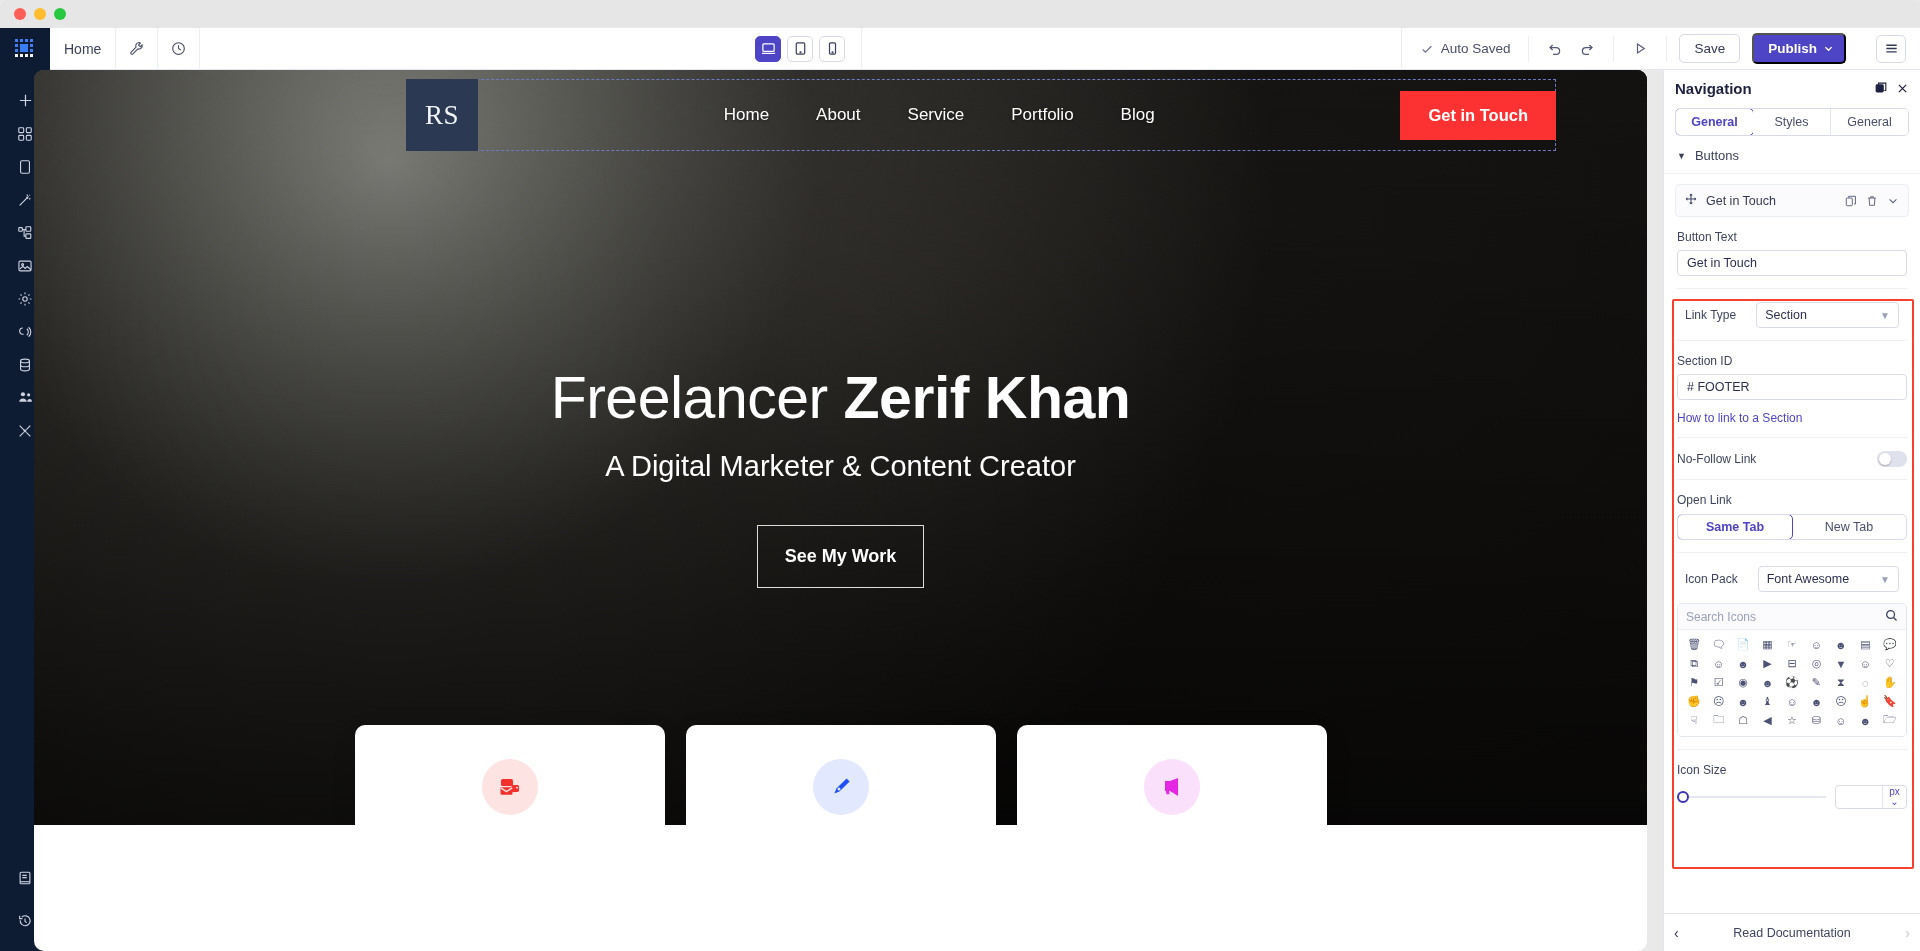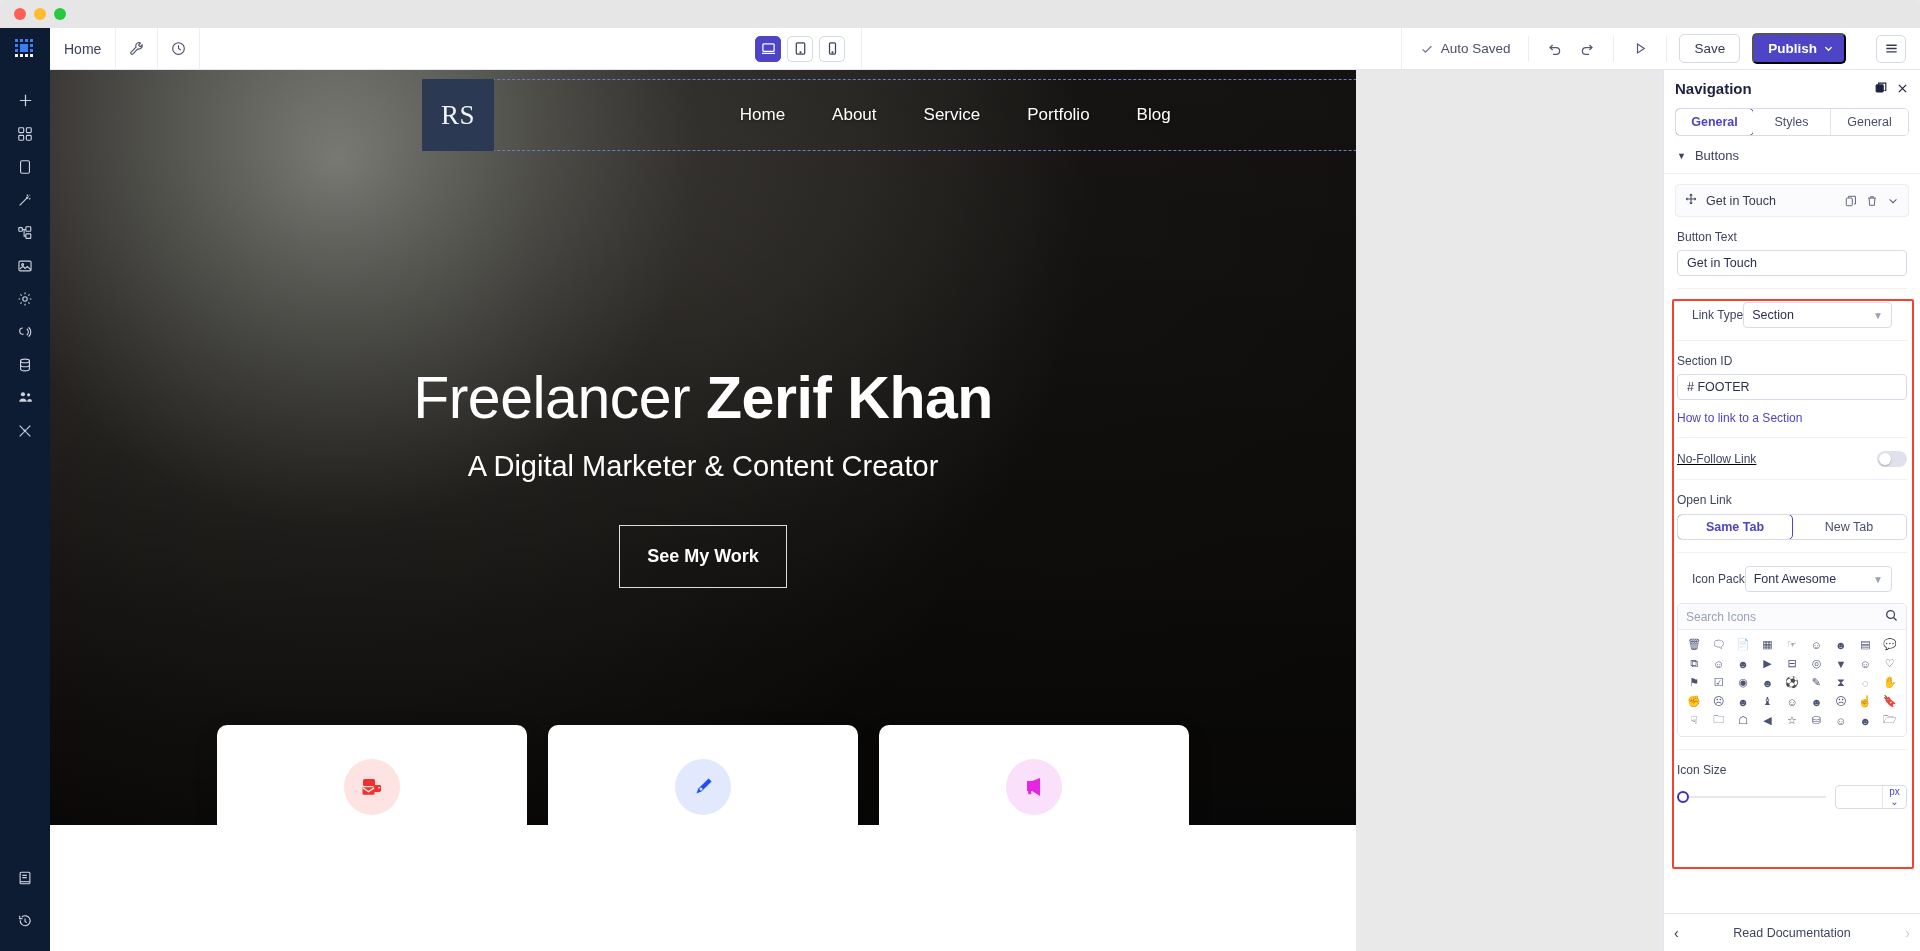--- a/index.html
+++ b/index.html
@@ -98,23 +98,24 @@
     align-items: center; justify-content: center;
     color: #dfe3ef; opacity: .92;
   }
   .rail-bottom {
     position: absolute; bottom: 14px; left: 0; width: 50px;
     display: flex; flex-direction: column; align-items: center; gap: 10px;
   }
 
   
   .canvas {
-    position: absolute; top: 70px; left: 50px;
-    width: 1306px; height: 881px; overflow: hidden;
+    position: absolute; top: 70px; left: 34px;
+    width: 1613px; height: 881px; overflow: hidden;
     background: #fff;
+    border-radius: 10px;
   }
   .hero {
     position: relative; width: 100%; height: 755px; overflow: hidden;
     background: #2b2926;
   }
   .hero-bg {
     position: absolute; inset: 0;
     background:
       radial-gradient(circle at 22% 12%, rgba(176,178,170,.85) 0%, rgba(70,68,62,.55) 30%, rgba(20,18,16,.9) 62%),
       radial-gradient(circle at 78% 18%, rgba(150,150,144,.55) 0%, rgba(32,30,28,.9) 45%),
@@ -231,38 +232,37 @@
 
   .fld { padding: 0 13px; }
   .fld-label { font-size: 12px; color: #3f4460; margin: 13px 0 6px; }
   .fld-input {
     width: 100%; height: 26px; border: 1px solid #d9dbe9;
     border-radius: 4px; font-size: 12.5px; color: #2c3050;
     padding: 0 9px; background: #fff; font-family: inherit;
   }
   .fld-sep { height: 1px; background: #eef0f6; margin: 12px 0 0; }
   .row-inline {
-    display: flex; align-items: center; gap: 0; margin: 13px 15px 0;
+    display: flex; align-items: center; gap: 20px; margin: 13px 8px 0;
   }
   .row-inline .lb { font-size: 12px; color: #3f4460; white-space: nowrap; }
   .sel {
     flex: 1 1 auto; height: 26px; border: 1px solid #d9dbe9;
     border-radius: 4px; font-size: 12.5px; color: #2c3050;
     padding: 0 8px; display: flex; align-items: center;
     justify-content: space-between; background: #fff;
   }
   .sel .cv { color: #9aa0b8; font-size: 10px; }
   .link-help {
     font-size: 12px; color: #4e44c6; margin: 11px 0 0; text-decoration: none;
     display: block;
   }
   .toggle-row {
     display: flex; align-items: center; justify-content: space-between;
     margin: 13px 0 0;
-    text-decoration: underline;
   }
   .toggle-row .lb { font-size: 12px; color: #3f4460; }
   .switch {
     width: 30px; height: 16px; border-radius: 9px;
     background: #dfe1ec; position: relative;
   }
   .switch i {
     position: absolute; top: 2px; left: 2px; width: 12px; height: 12px;
     border-radius: 50%; background: #fff;
     box-shadow: 0 1px 2px rgba(0,0,0,.25);

